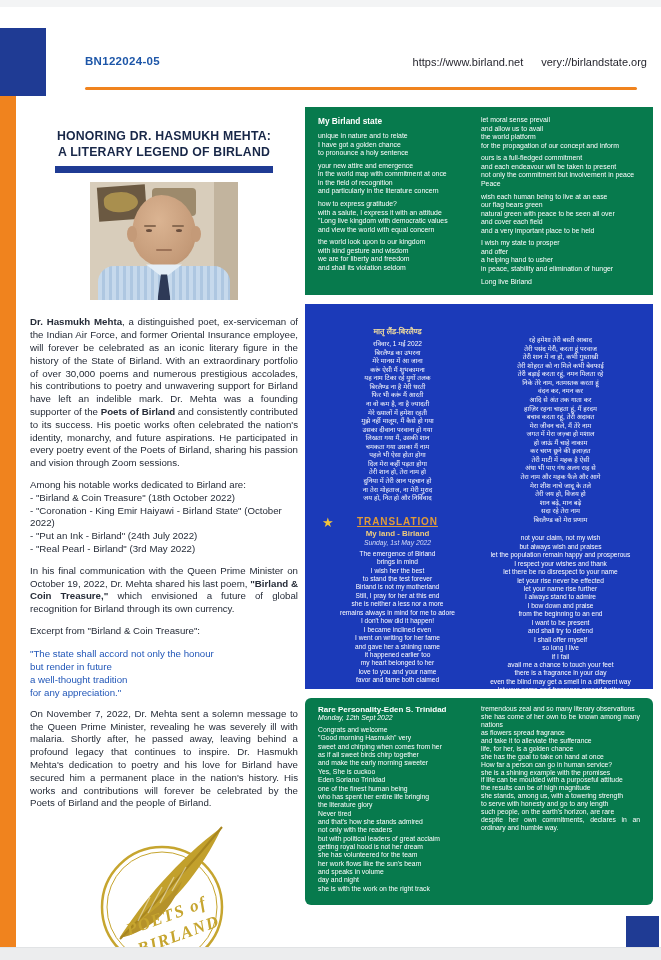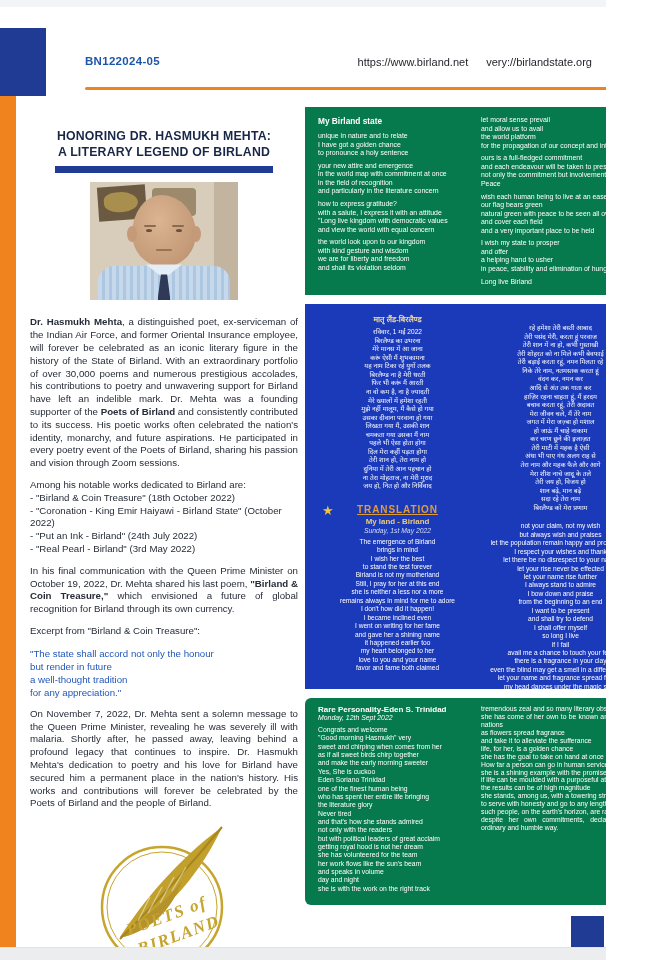--- a/index.html
+++ b/index.html
@@ -1,16 +1,16 @@
 <!DOCTYPE html>
 <html><head>
 <meta charset="utf-8">
 <style>
   html,body{margin:0;padding:0;background:#ffffff;}
-  .page{position:relative;width:606px;height:960px;background:#ffffff;overflow:hidden;
+  .page{position:relative;width:661px;height:960px;background:#ffffff;overflow:hidden;
         font-family:"Liberation Sans", sans-serif;color:#262c38;}
   .top-strip{position:absolute;top:0;left:0;right:0;height:7px;background:#f3f4f5;}
   .sq-tl{position:absolute;left:0;top:28px;width:46px;height:68px;background:#1f3b94;}
   .bar-left{position:absolute;left:0;top:96px;width:16px;height:852px;background:#f0831e;}
   .footer-strip{position:absolute;left:0;bottom:0;width:100%;height:12px;background:#ecedee;border-top:1px solid #e1e3e5;}
   .sq-br{position:absolute;right:2px;bottom:13px;width:33px;height:31px;background:#1f3b94;}
 
   .issue{position:absolute;left:85px;top:55px;font-size:11.5px;font-weight:bold;color:#1d56a8;letter-spacing:.3px;}
   .urls{position:absolute;right:14px;top:56px;display:flex;gap:18px;font-size:11px;color:#26262e;}
   .rule{position:absolute;left:85px;top:87px;width:552px;height:3px;background:#f0831e;border-radius:2px;}
@@ -55,21 +55,21 @@
   .box{color:#ffffff;overflow:hidden;box-sizing:border-box;}
   .green{background:#077a4d;}
   .blue{background:#1b3ab9;}
   .cols{display:flex;gap:4px;}
   .col{flex:1 1 0;min-width:0;}
 
   .box1{height:188px;padding:9px 13px 6px;margin-bottom:9px;}
   .g-head{font-size:8.3px;font-weight:bold;margin:0 0 6px;}
   .stanza{font-size:6.9px;line-height:1.24;margin:0 0 4px;}
 
-  .box2{height:385px;padding:8px 13px;margin-bottom:9px;}
+  .box2{height:385px;padding:20px 13px;margin-bottom:9px;}
   .hindi-title{text-align:center;font-size:7.8px;font-weight:bold;color:#ecd9a0;margin:2px 0 4px;}
   .hindi{font-size:6.6px;line-height:1.3;text-align:center;}
   .trans-block{margin-top:13px;position:relative;text-align:center;}
   .star{position:absolute;left:4px;top:0;color:#f2c33c;font-size:13px;line-height:1;}
   .trans-label{color:#e09b3a;font-weight:bold;font-size:10px;letter-spacing:.9px;text-decoration:underline;}
   .trans-title{color:#eecb7e;font-weight:bold;font-size:7.9px;margin-top:2px;}
   .trans-date{color:#d5dcf7;font-style:italic;font-size:6.8px;margin:1px 0 4px;}
   .english{font-size:6.6px;line-height:1.28;text-align:center;}
   .eng-b{margin-top:10px;}
 

